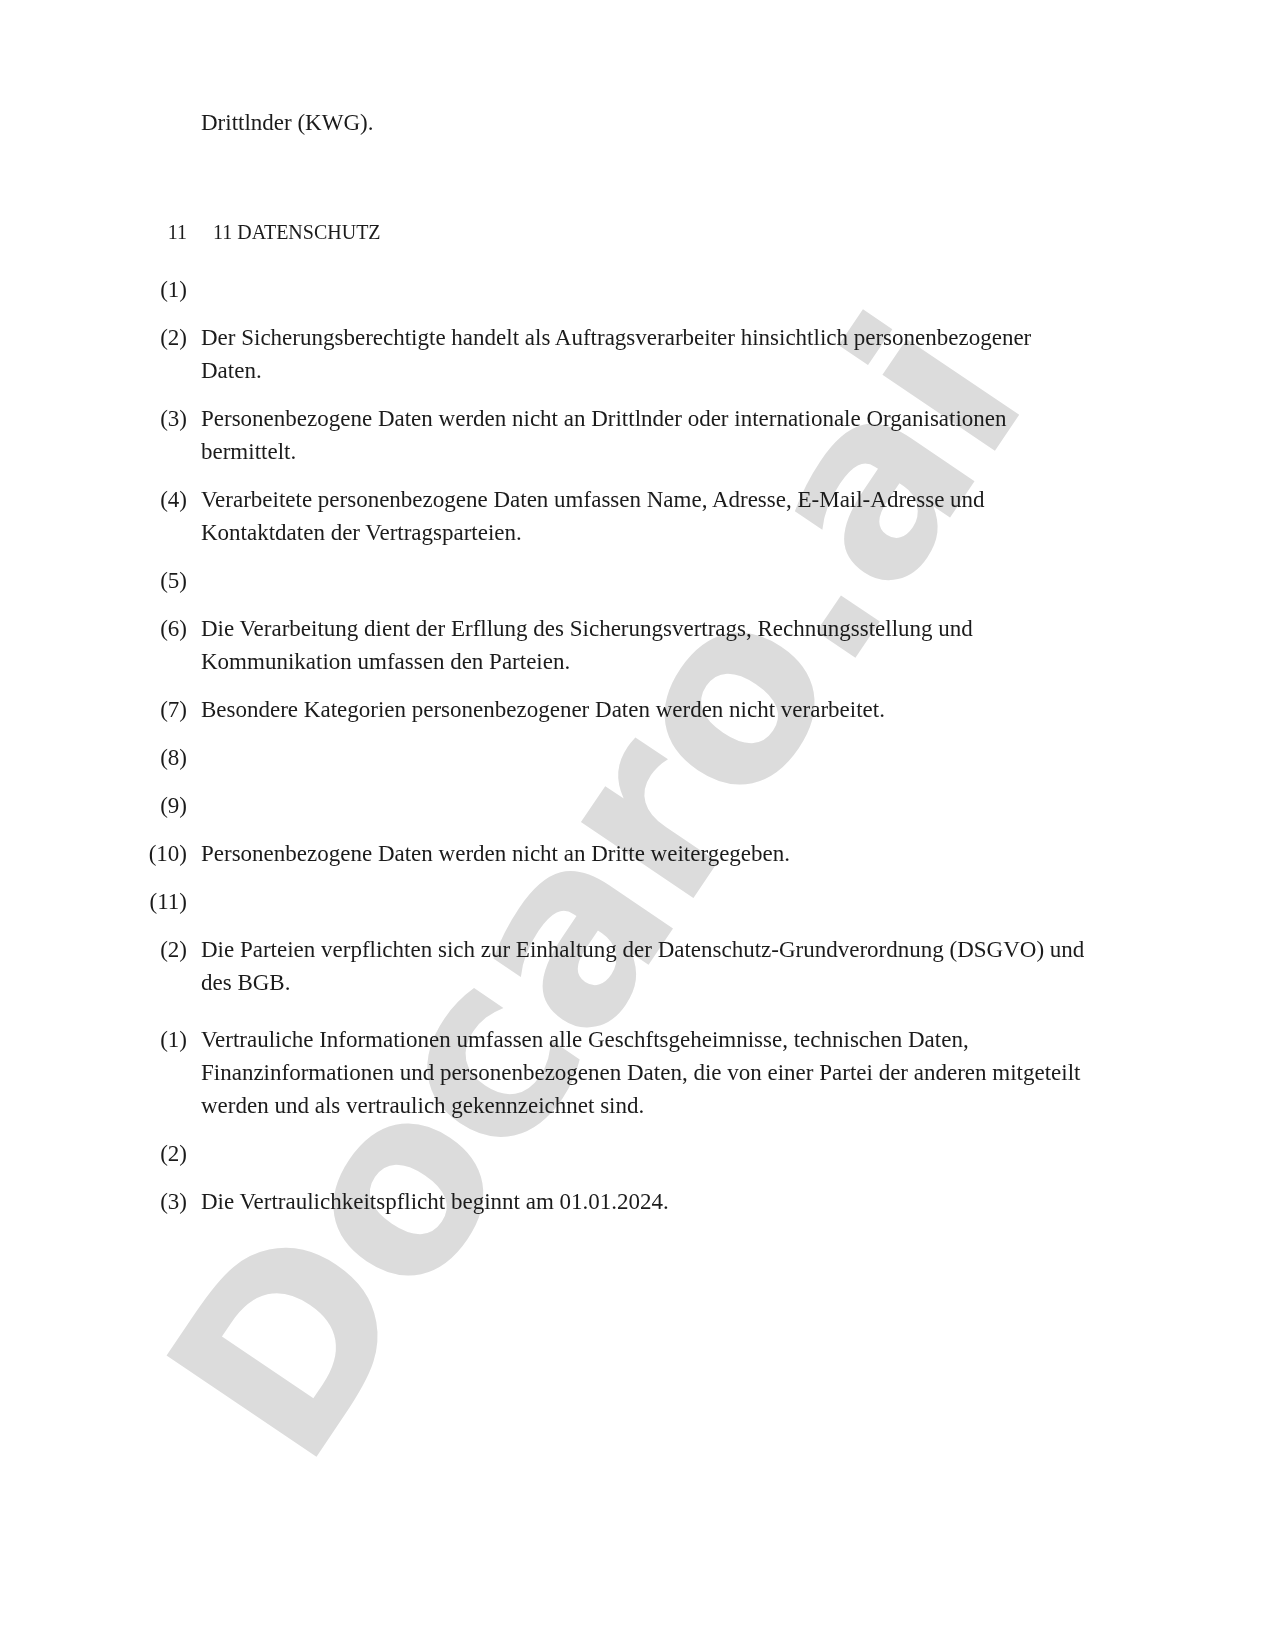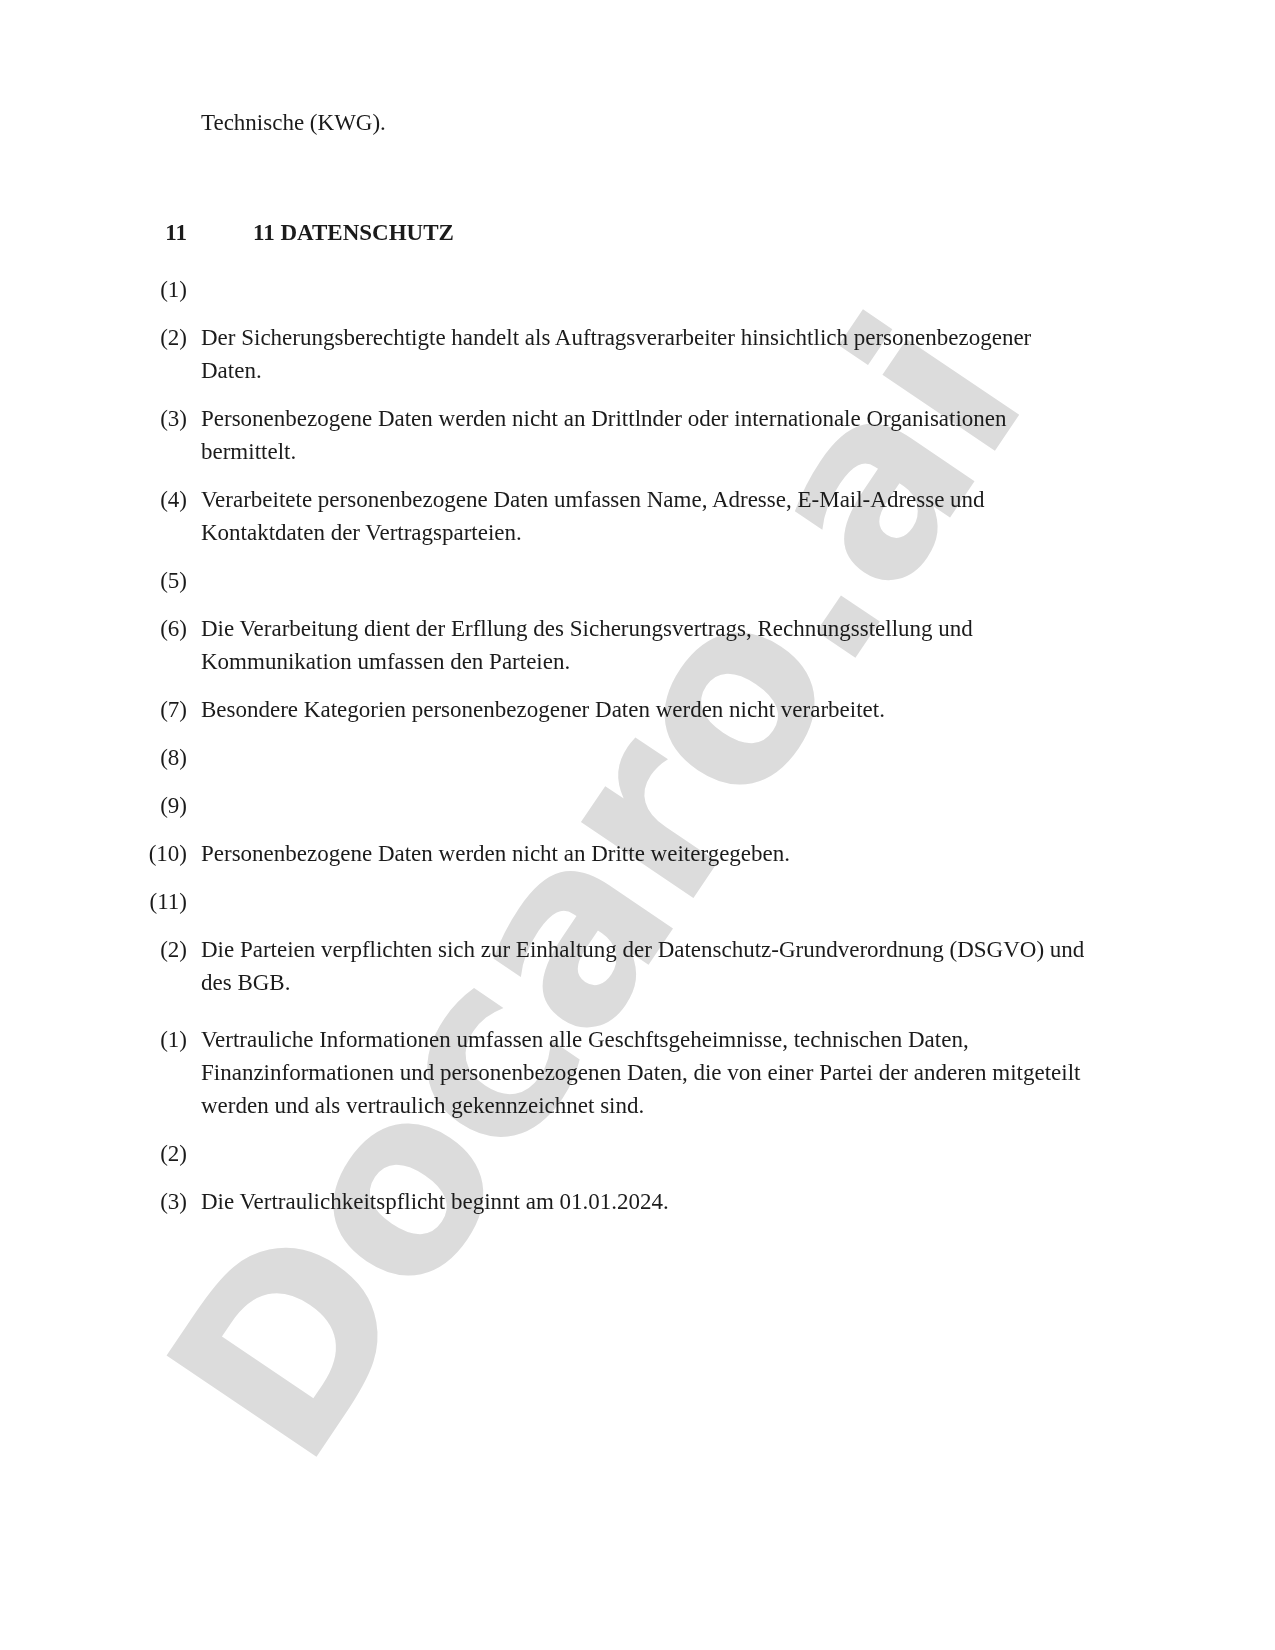--- a/index.html
+++ b/index.html
@@ -32,24 +32,23 @@
     padding: 106px 95px 0 135px;
     font-size: 23px;
     line-height: 33px;
   }
   .intro {
     margin: 0 0 0 66px;
   }
   .section-heading {
     display: flex;
     margin: 77px 0 0 0;
-    font-size: 23px;
+    font-size: 20px;
     line-height: 33px;
-    font-weight: bold;
-    gap: 40px;
+    font-weight: normal;
   }
   .h-num {
     flex: none;
     width: 52px;
     text-align: right;
   }
   .h-title {
     margin-left: 26px;
   }
   .clause-list {
@@ -74,21 +73,21 @@
     width: 885px;
   }
   .clause-body strong { font-weight: normal; }
 </style>
 </head>
 <body>
 
 <div class="page" style="color: rgb(27, 27, 27);">
   <div class="watermark" style="color: rgb(220, 220, 220);">Docaro.ai</div>
   <div class="content">
-    <p class="intro">Technische (KWG).</p>
+    <p class="intro">Drittlnder (KWG).</p>
     <div id="sections">
   <section class="section">
     <h2 class="section-heading">
       <span class="h-num">11</span>
       <span class="h-title">11 DATENSCHUTZ</span>
     </h2>
     <ol class="clause-list">
   <li class="clause-item">
     <span class="clause-num">(1)</span>
   </li>

